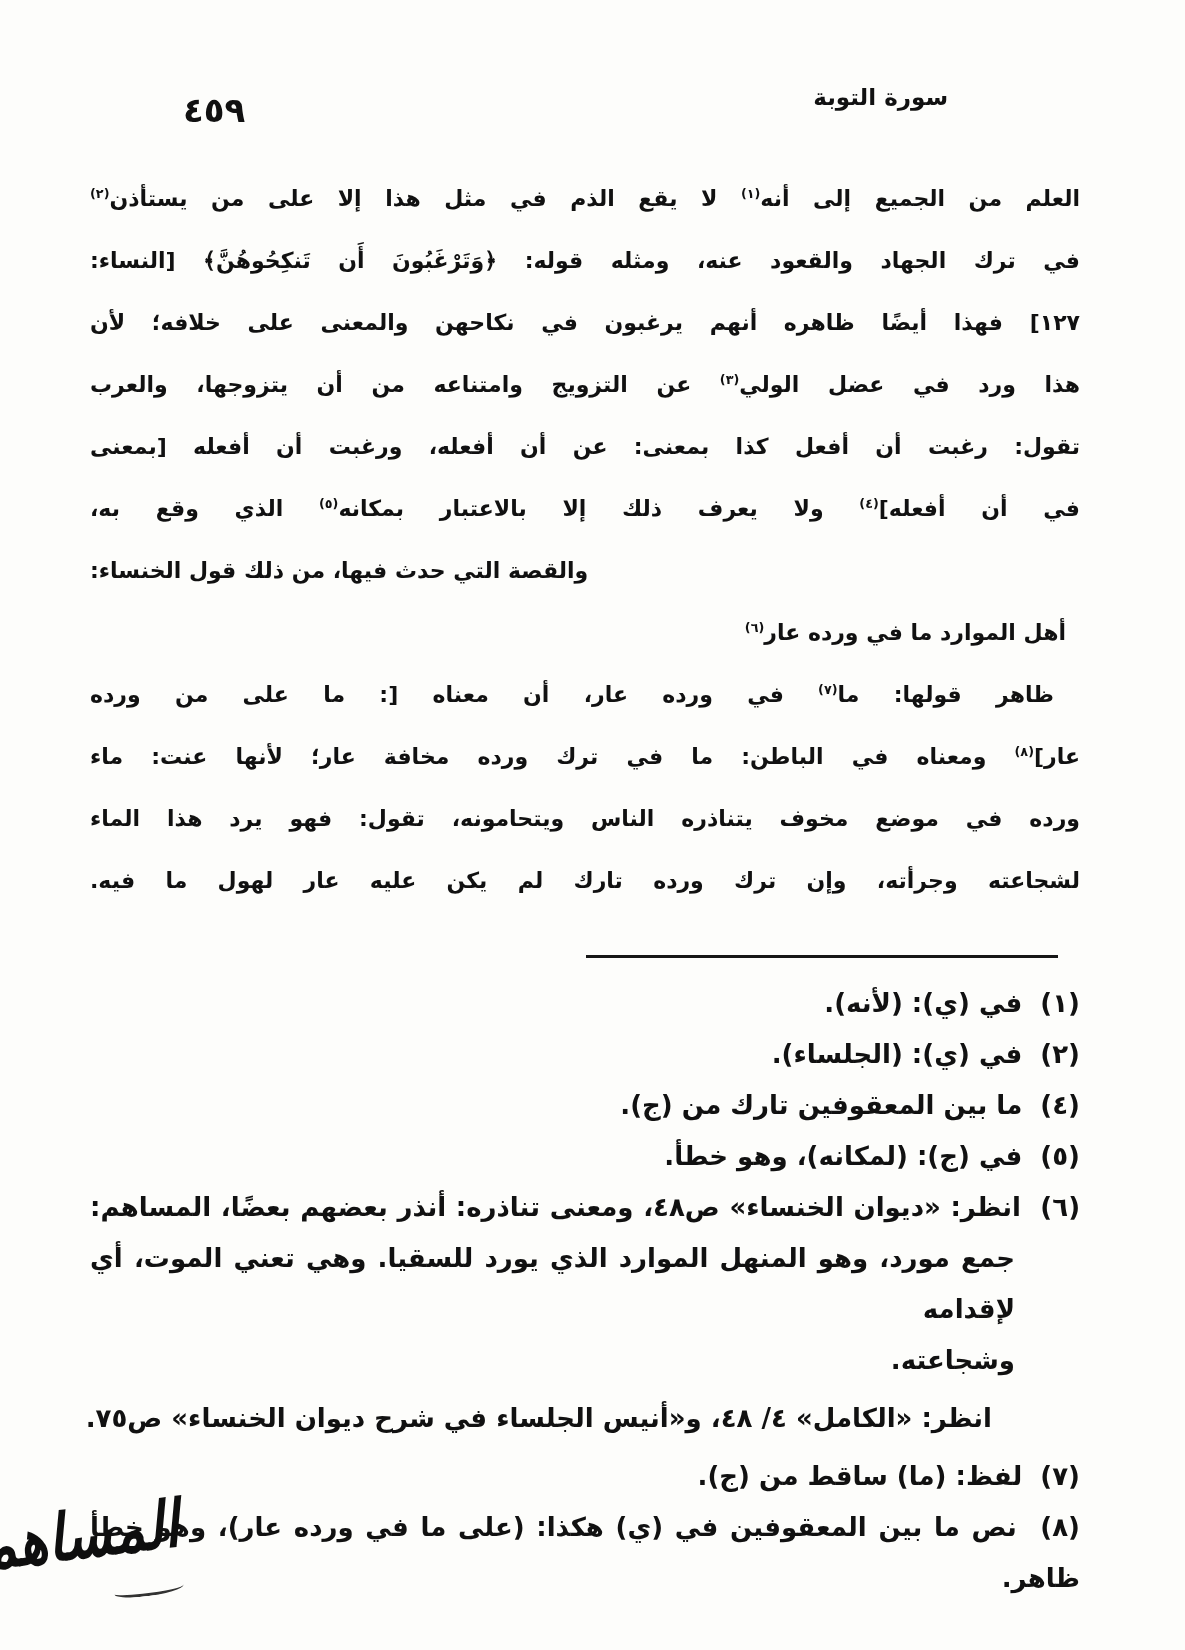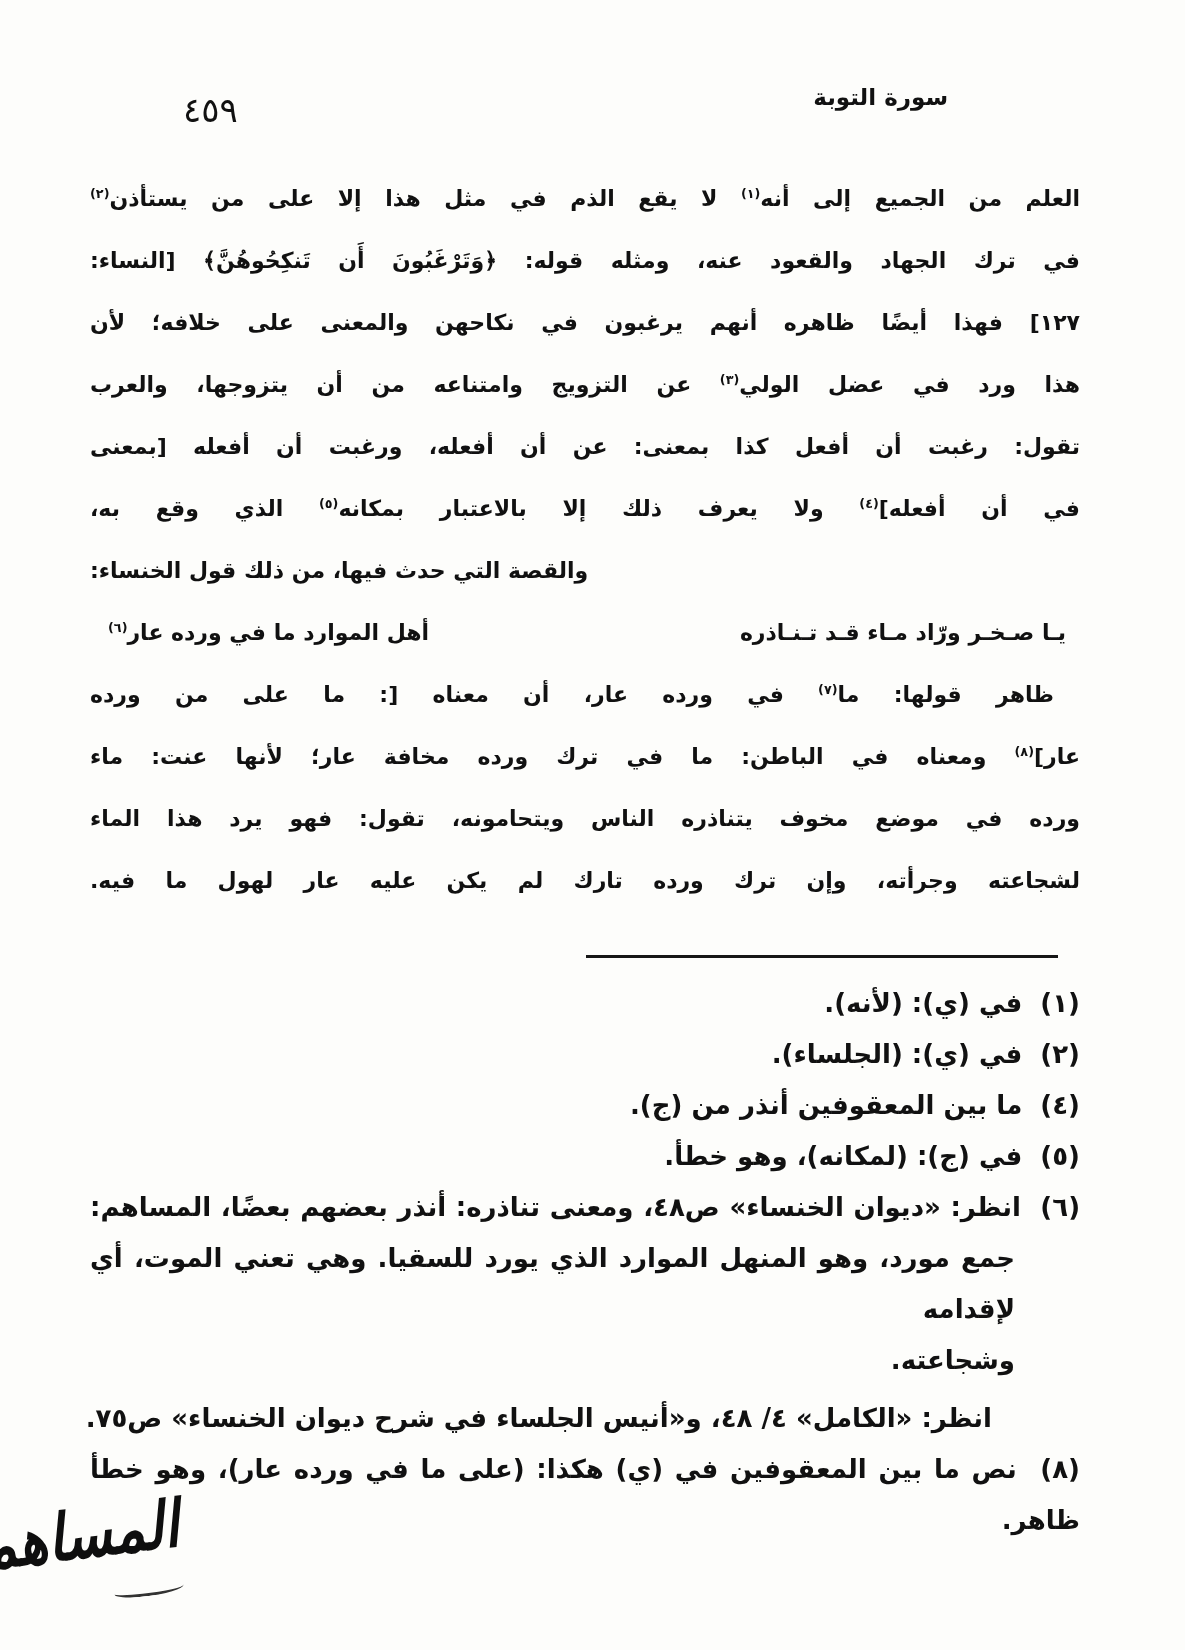--- a/index.html
+++ b/index.html
@@ -13,21 +13,21 @@
     direction:rtl;
     overflow:hidden;
   }
   
   .hdr-title{
     position:absolute;top:84px;right:237px;
     font-size:23px;font-weight:bold;letter-spacing:0.5px;
   }
   .hdr-page-num{
     position:absolute;top:90px;left:183px;
-    font-size:34px;font-weight:normal;
+    font-size:34px;font-weight:bold;
   }
   
   .body-block{
     position:absolute;top:168px;right:105px;width:990px;
     font-size:22px;font-weight:bold;
   }
   .bline{
     height:62px;line-height:62px;
     text-align:left;
     white-space:nowrap;
@@ -104,40 +104,40 @@
 
   <div class="body-block" id="body-lines">
       <div class="bline just">العلم من الجميع إلى أنه<sup class="fnref">(١)</sup> لا يقع الذم في مثل هذا إلا على من يستأذن<sup class="fnref">(٢)</sup></div>
       <div class="bline just">في ترك الجهاد والقعود عنه، ومثله قوله: ﴿وَتَرْغَبُونَ أَن تَنكِحُوهُنَّ﴾ [النساء:</div>
       <div class="bline just">١٢٧] فهذا أيضًا ظاهره أنهم يرغبون في نكاحهن والمعنى على خلافه؛ لأن</div>
       <div class="bline just">هذا ورد في عضل الولي<sup class="fnref">(٣)</sup> عن التزويج وامتناعه من أن يتزوجها، والعرب</div>
       <div class="bline just">تقول: رغبت أن أفعل كذا بمعنى: عن أن أفعله، ورغبت أن أفعله [بمعنى</div>
       <div class="bline just">في أن أفعله]<sup class="fnref">(٤)</sup> ولا يعرف ذلك إلا بالاعتبار بمكانه<sup class="fnref">(٥)</sup> الذي وقع به،</div>
       <div class="bline">والقصة التي حدث فيها، من ذلك قول الخنساء:</div>
       <div class="poetry">
-        <span>يـا صـخـر ورّاد مـاء قـد تـنـاذره</span>
         <span>أهل الموارد ما في ورده عار<sup class="fnref">(٦)</sup></span>
       </div>
       <div class="bline just" style="padding-right: 26px;">ظاهر قولها: ما<sup class="fnref">(٧)</sup> في ورده عار، أن معناه [: ما على من ورده</div>
       <div class="bline just">عار]<sup class="fnref">(٨)</sup> ومعناه في الباطن: ما في ترك ورده مخافة عار؛ لأنها عنت: ماء</div>
       <div class="bline just">ورده في موضع مخوف يتناذره الناس ويتحامونه، تقول: فهو يرد هذا الماء</div>
       <div class="bline just">لشجاعته وجرأته، وإن ترك ورده تارك لم يكن عليه عار لهول ما فيه.</div>
     </div>
 
   <div class="fn-sep"></div>
 
   <div class="fn-block" id="footnotes">
       <div class="fn-line"><span class="fn-num">(١)</span>&nbsp; <span>في (ي): (لأنه).</span></div>
       <div class="fn-line"><span class="fn-num">(٢)</span>&nbsp; <span>في (ي): (الجلساء).</span></div>
-      <div class="fn-line"><span class="fn-num">(٤)</span>&nbsp; <span>ما بين المعقوفين أنذر من (ج).</span></div>
+      <div class="fn-line"><span class="fn-num">(٤)</span>&nbsp; <span>ما بين المعقوفين تارك من (ج).</span></div>
       <div class="fn-line"><span class="fn-num">(٥)</span>&nbsp; <span>في (ج): (لمكانه)، وهو خطأ.</span></div>
       <div class="fn-line just"><span class="fn-num">(٦)</span>&nbsp; <span>انظر: «ديوان الخنساء» ص٤٨، ومعنى تناذره: أنذر بعضهم بعضًا، المساهم:</span></div>
       <div class="fn-line just" style="padding-right: 65px;">جمع مورد، وهو المنهل الموارد الذي يورد للسقيا. وهي تعني الموت، أي لإقدامه</div>
       <div class="fn-line" style="padding-right: 65px; text-align: right;">وشجاعته.</div>
       <div class="fn-line" style="padding-right: 88px; margin-top: 7px;">انظر: «الكامل» ٤/ ٤٨، و«أنيس الجلساء في شرح ديوان الخنساء» ص٧٥.</div>
+      <div class="fn-line" style="margin-top: 7px;"><span class="fn-num">(٧)</span>&nbsp; <span>لفظ: (ما) ساقط من (ج).</span></div>
       <div class="fn-line just"><span class="fn-num">(٨)</span>&nbsp; <span>نص ما بين المعقوفين في (ي) هكذا: (على ما في ورده عار)، وهو خطأ ظاهر.</span></div>
     </div>
 
   <div class="watermark">
     <span class="wm-text">المساهم</span>
     <span class="wm-flourish"></span>
   </div>
 
 </div>
 

